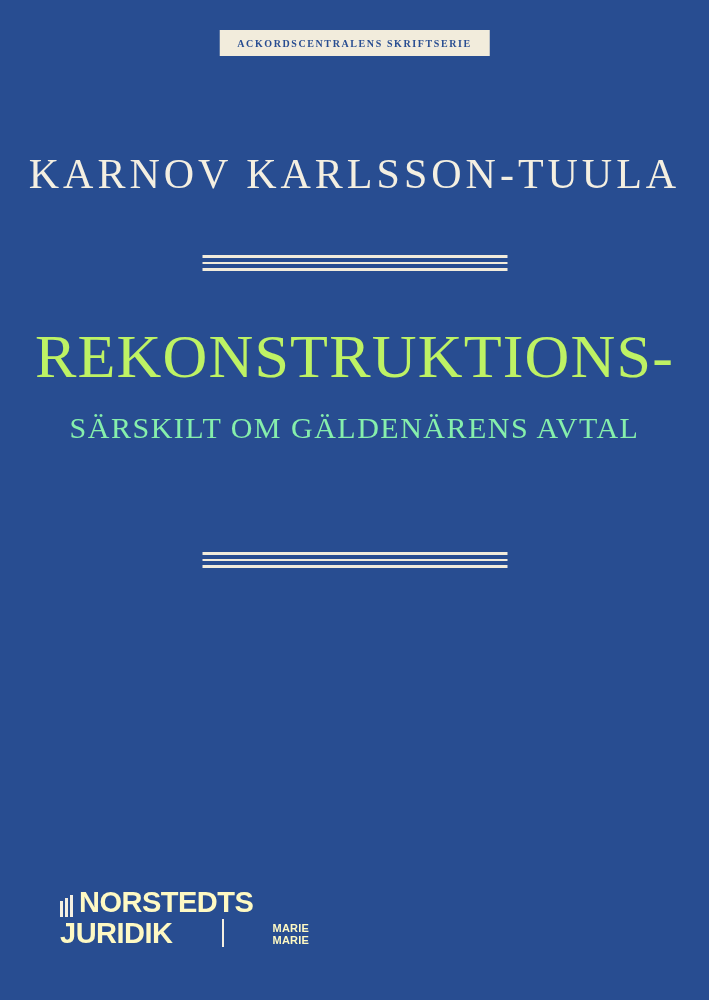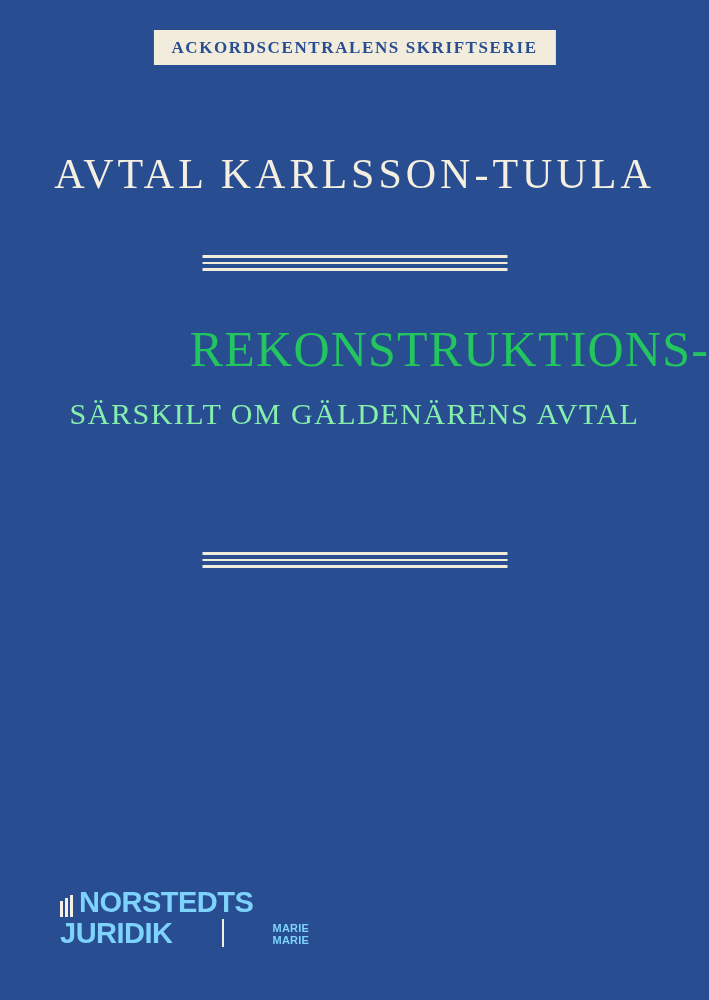--- a/index.html
+++ b/index.html
@@ -20,21 +20,21 @@
   
   .series-banner {
     position: absolute;
     top: 30px;
     left: 50%;
     transform: translateX(-50%);
     background: #f2ecdc;
     color: #284d91;
     padding: 8px 18px 7px 18px;
     font-family: "Liberation Serif", serif;
-    font-size: 17px;
+    font-size: 10px;
     letter-spacing: 1.6px;
     font-weight: bold;
     white-space: nowrap;
   }
 
   
   .author {
     position: absolute;
     top: 150px;
     left: 0;
@@ -67,39 +67,38 @@
 
   
   .title-block {
     position: absolute;
     top: 320px;
     left: 0;
     width: 100%;
     text-align: center;
   }
   .title-line {
-    font-size: 50px;
+    font-size: 62px;
     line-height: 1.18;
     letter-spacing: 1.2px;
-    color: #22c55e;
-    text-align: right;
+    color: #bef264;
   }
   .subtitle {
     margin-top: 18px;
     font-size: 30px;
     letter-spacing: 1.5px;
     color: #86efac;
   }
 
   
   .publisher {
     position: absolute;
     left: 60px;
     bottom: 52px;
-    color: #7dd3fc;
+    color: #fef9c3;
     line-height: 1;
   }
   .pub-row {
     display: flex;
     align-items: flex-end;
   }
   .pub-bars {
     display: inline-flex;
     align-items: flex-end;
     margin-right: 4px;
@@ -148,21 +147,21 @@
     padding-bottom: 1px;
   }
 </style>
 </head>
 <body>
 
 <div class="cover">
 
   <div class="series-banner">ACKORDSCENTRALENS SKRIFTSERIE</div>
 
-  <div class="author">AVTAL KARLSSON-TUULA</div>
+  <div class="author">KARNOV KARLSSON-TUULA</div>
 
   <div class="rule-group top">
     <div class="line"></div>
     <div class="line thin"></div>
     <div class="line"></div>
   </div>
 
   <div class="title-block">
     <div class="title-line">REKONSTRUKTIONS-</div>
     <div class="subtitle">SÄRSKILT OM GÄLDENÄRENS AVTAL</div>

